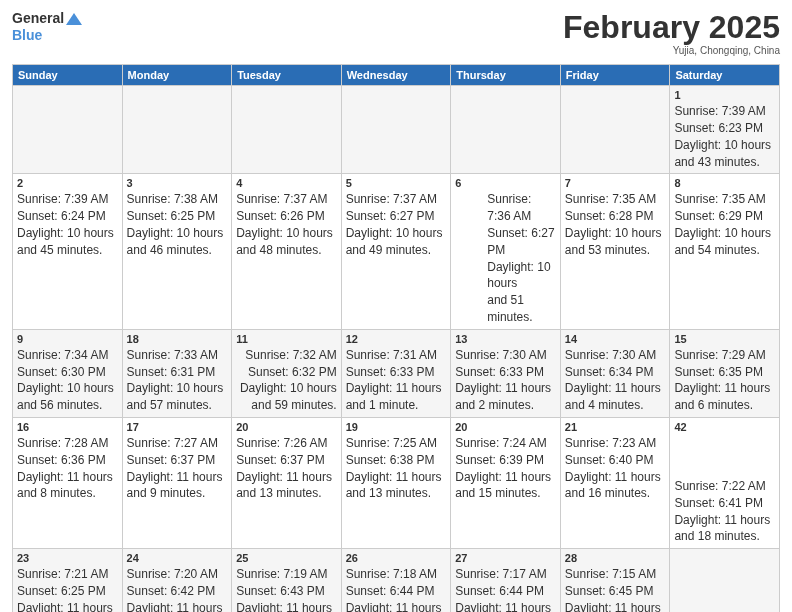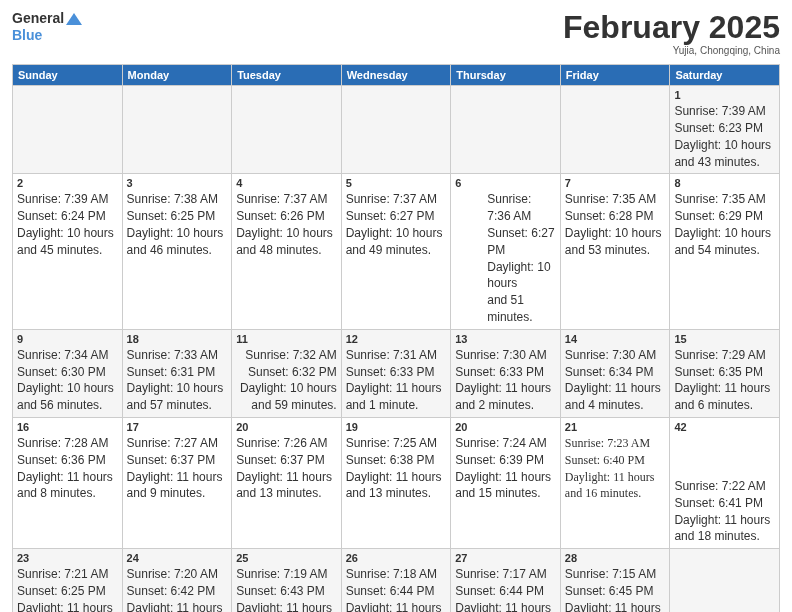--- a/index.html
+++ b/index.html
@@ -260,21 +260,21 @@
           </td>
           <td>
             <span class="day-num">20</span>
             <div class="day-info" style="white-space: pre-line;">Sunrise: 7:24 AM
 Sunset: 6:39 PM
 Daylight: 11 hours
 and 15 minutes.</div>
           </td>
           <td>
             <span class="day-num">21</span>
-            <div class="day-info" style="white-space: pre-line; font-family: Liberation Serif, serif;">Sunrise: 7:23 AM
+            <div class="day-info" style="white-space: pre-line;">Sunrise: 7:23 AM
 Sunset: 6:40 PM
 Daylight: 11 hours
 and 16 minutes.</div>
           </td>
           <td>
             <span class="day-num">42</span>
             <div class="day-info" style="white-space: pre-line; margin-top: 45px;">Sunrise: 7:22 AM
 Sunset: 6:41 PM
 Daylight: 11 hours
 and 18 minutes.</div>

